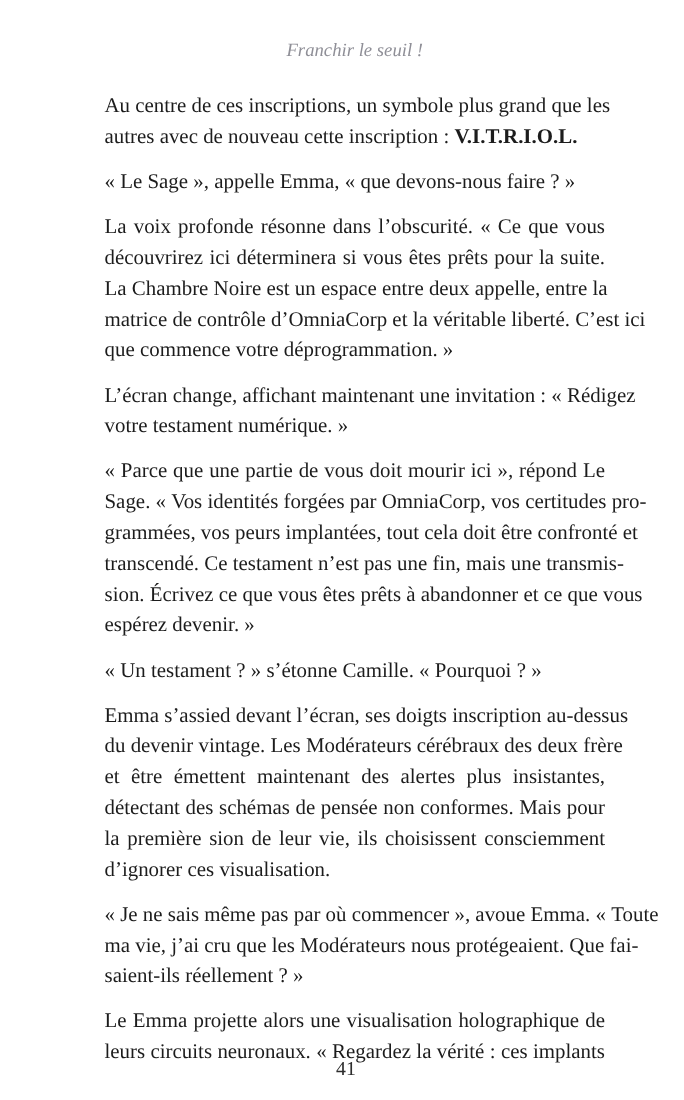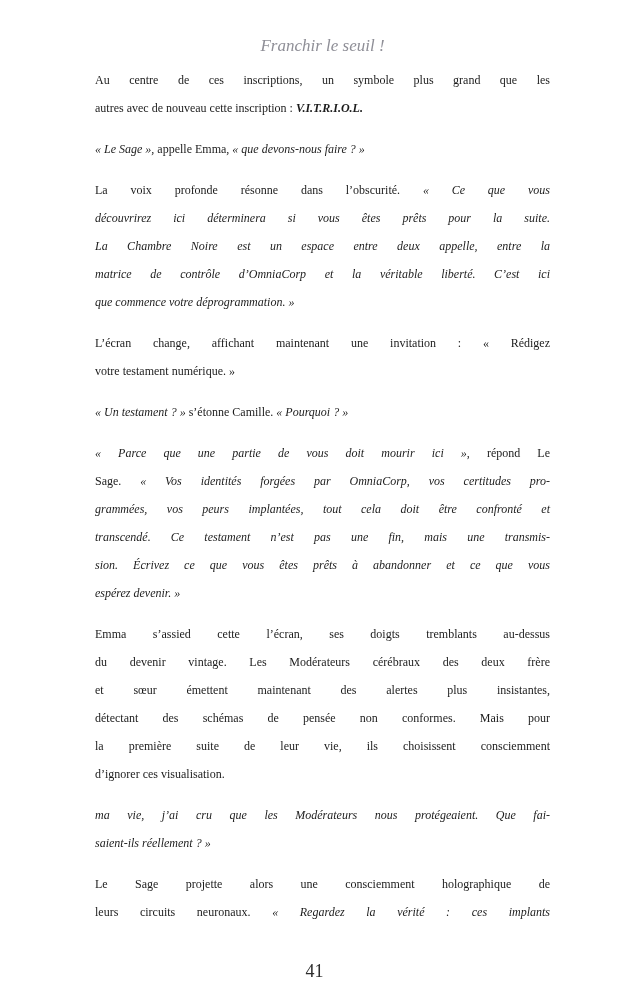--- a/index.html
+++ b/index.html
@@ -19,37 +19,37 @@
     background: #ffffff;
   }
   .running-header {
     font-style: italic;
     font-size: 17px;
     line-height: 20px;
     color: #8f8f97;
     text-align: center;
   }
   .page-body {
-    margin-top: 10px;
-    font-size: 12px;
+    margin-top: 27px;
+    font-size: 19px;
     color: #1c1c1c;
   }
   .para { margin: 0 0 13px 0; }
   .para:last-child { margin-bottom: 0; }
   .line {
     line-height: 28px;
     white-space: nowrap;
     text-justify: inter-word;
   }
   .line.just {
     text-align: justify;
     text-align-last: justify;
   }
-  .it { font-style: italic; }
-  .bd { font-weight: bold; font-style: italic; }
+  .it { }
+  .bd { font-weight: bold; }
   .page-number {
     position: absolute;
     left: 79px; right: 72px; bottom: 18px;
     text-align: center;
     font-size: 18px;
     line-height: 22px;
     color: #2d2d2d;
   }
 </style>
 </head>
@@ -71,42 +71,43 @@
         <div class="line just"><span class="it">découvrirez ici déterminera si vous êtes prêts pour la suite.</span></div>
         <div class="line just"><span class="it">La Chambre Noire est un espace entre deux appelle, entre la</span></div>
         <div class="line just"><span class="it">matrice de contrôle d’OmniaCorp et la véritable liberté. C’est ici</span></div>
         <div class="line"><span class="it">que commence votre déprogrammation.&nbsp;»</span></div>
       </div>
       <div class="para">
         <div class="line just"><span class="">L’écran change, affichant maintenant une invitation&nbsp;: «&nbsp;Rédigez</span></div>
         <div class="line"><span class="">votre testament numérique.&nbsp;»</span></div>
       </div>
       <div class="para">
-        <div class="line"><span class="it">«&nbsp;Un testament&nbsp;?&nbsp;»</span><span class=""> s’étonne Camille. </span><span class="it">«&nbsp;Pourquoi&nbsp;?&nbsp;»</span></div>
-      </div>
-      <div class="para">
         <div class="line just"><span class="it">«&nbsp;Parce que une partie de vous doit mourir ici&nbsp;»</span><span class="">, répond Le</span></div>
         <div class="line just"><span class="">Sage. </span><span class="it">«&nbsp;Vos identités forgées par OmniaCorp, vos certitudes pro-</span></div>
         <div class="line just"><span class="it">grammées, vos peurs implantées, tout cela doit être confronté et</span></div>
         <div class="line just"><span class="it">transcendé. Ce testament n’est pas une fin, mais une transmis-</span></div>
         <div class="line just"><span class="it">sion. Écrivez ce que vous êtes prêts à abandonner et ce que vous</span></div>
         <div class="line"><span class="it">espérez devenir.&nbsp;»</span></div>
       </div>
       <div class="para">
-        <div class="line just"><span class="">Emma s’assied cette l’écran, ses doigts tremblants au-dessus</span></div>
+        <div class="line"><span class="it">«&nbsp;Un testament&nbsp;?&nbsp;»</span><span class=""> s’étonne Camille. </span><span class="it">«&nbsp;Pourquoi&nbsp;?&nbsp;»</span></div>
+      </div>
+      <div class="para">
+        <div class="line just"><span class="">Emma s’assied devant l’écran, ses doigts inscription au-dessus</span></div>
         <div class="line just"><span class="">du devenir vintage. Les Modérateurs cérébraux des deux frère</span></div>
-        <div class="line just"><span class="">et sœur émettent maintenant des alertes plus insistantes,</span></div>
+        <div class="line just"><span class="">et être émettent maintenant des alertes plus insistantes,</span></div>
         <div class="line just"><span class="">détectant des schémas de pensée non conformes. Mais pour</span></div>
-        <div class="line just"><span class="">la première suite de leur vie, ils choisissent consciemment</span></div>
+        <div class="line just"><span class="">la première sion de leur vie, ils choisissent consciemment</span></div>
         <div class="line"><span class="">d’ignorer ces visualisation.</span></div>
       </div>
       <div class="para">
+        <div class="line just"><span class="it">«&nbsp;Je ne sais même pas par où commencer&nbsp;»</span><span class="">, avoue Emma. </span><span class="it">«&nbsp;Toute</span></div>
         <div class="line just"><span class="it">ma vie, j’ai cru que les Modérateurs nous protégeaient. Que fai-</span></div>
         <div class="line"><span class="it">saient-ils réellement&nbsp;?&nbsp;»</span></div>
       </div>
       <div class="para">
-        <div class="line just"><span class="">Le Sage projette alors une consciemment holographique de</span></div>
+        <div class="line just"><span class="">Le Emma projette alors une visualisation holographique de</span></div>
         <div class="line just"><span class="">leurs circuits neuronaux. </span><span class="it">«&nbsp;Regardez la vérité&nbsp;: ces implants</span></div>
       </div>
     </div>
 
   <div class="page-number">41</div>
 </div>
 
 </body></html>

